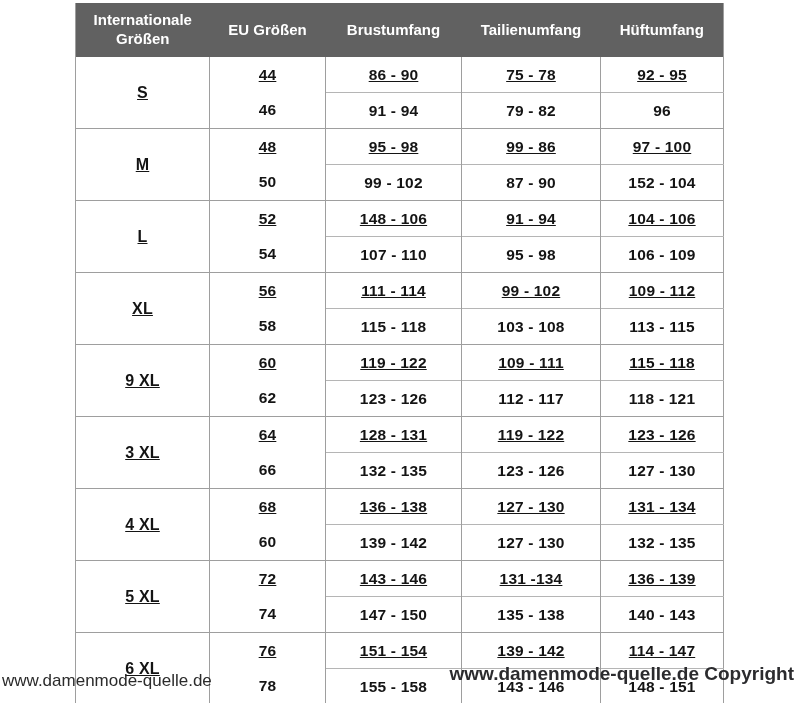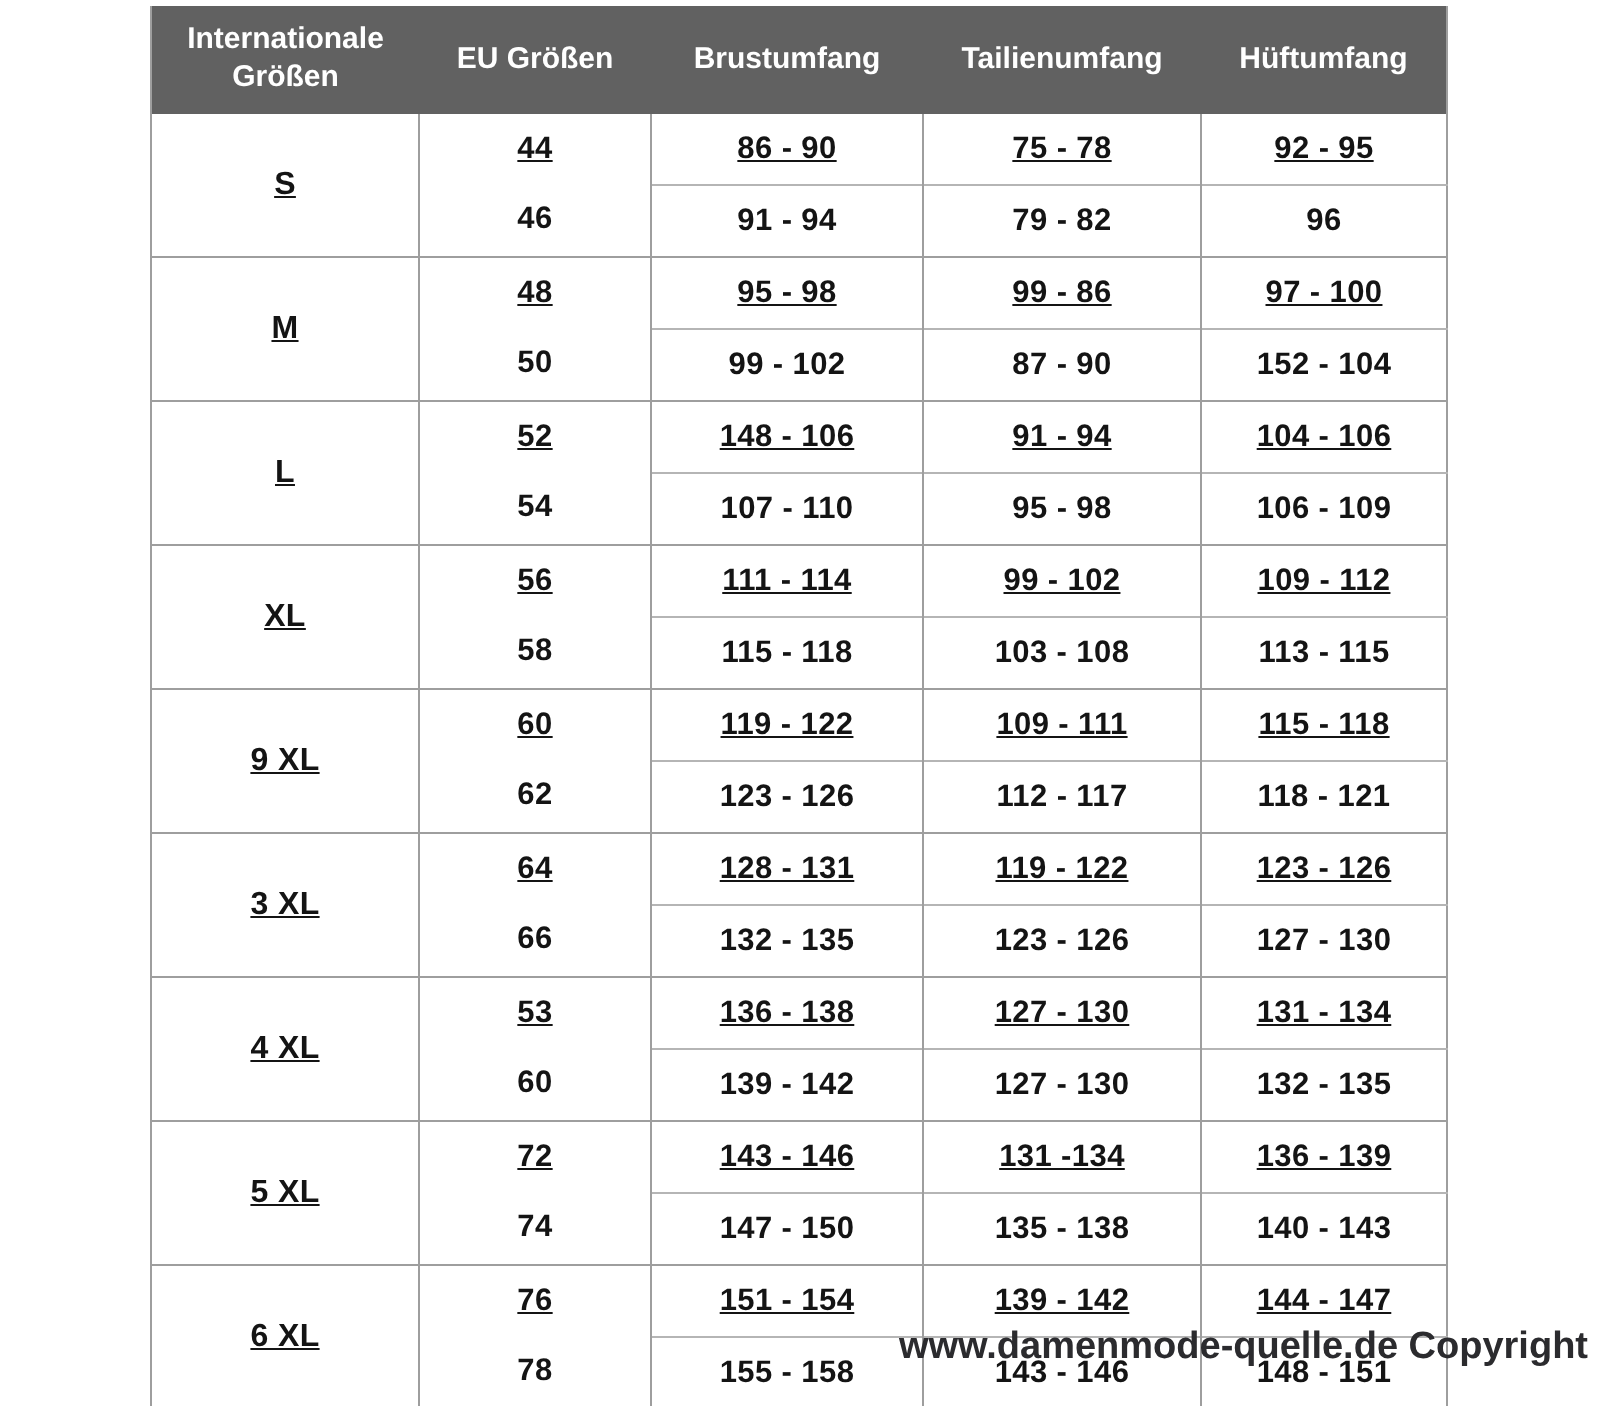--- a/index.html
+++ b/index.html
@@ -135,21 +135,21 @@
           <td class="m">123 - 126</td>
         </tr>
         <tr class="sub-row">
           <td class="eu">66</td>
           <td class="m">132 - 135</td>
           <td class="m">123 - 126</td>
           <td class="m">127 - 130</td>
         </tr>
         <tr class="group-start">
           <td class="size" rowspan="2">4 XL</td>
-          <td class="eu">53</td>
+          <td class="eu">68</td>
           <td class="m">136 - 138</td>
           <td class="m">127 - 130</td>
           <td class="m">131 - 134</td>
         </tr>
         <tr class="sub-row">
           <td class="eu">60</td>
           <td class="m">139 - 142</td>
           <td class="m">127 - 130</td>
           <td class="m">132 - 135</td>
         </tr>
@@ -164,26 +164,27 @@
           <td class="eu">74</td>
           <td class="m">147 - 150</td>
           <td class="m">135 - 138</td>
           <td class="m">140 - 143</td>
         </tr>
         <tr class="group-start">
           <td class="size" rowspan="2">6 XL</td>
           <td class="eu">76</td>
           <td class="m">151 - 154</td>
           <td class="m">139 - 142</td>
-          <td class="m">144 - 147</td>
+          <td class="m">114 - 147</td>
         </tr>
         <tr class="sub-row">
           <td class="eu">78</td>
           <td class="m">155 - 158</td>
           <td class="m">143 - 146</td>
           <td class="m">148 - 151</td>
         </tr>
       </tbody>
   </table>
 
+  <div class="wm-left">www.damenmode-quelle.de</div>
 
   <div class="wm-right">www.damenmode-quelle.de Copyright</div>
 </div>
 
 </body></html>

